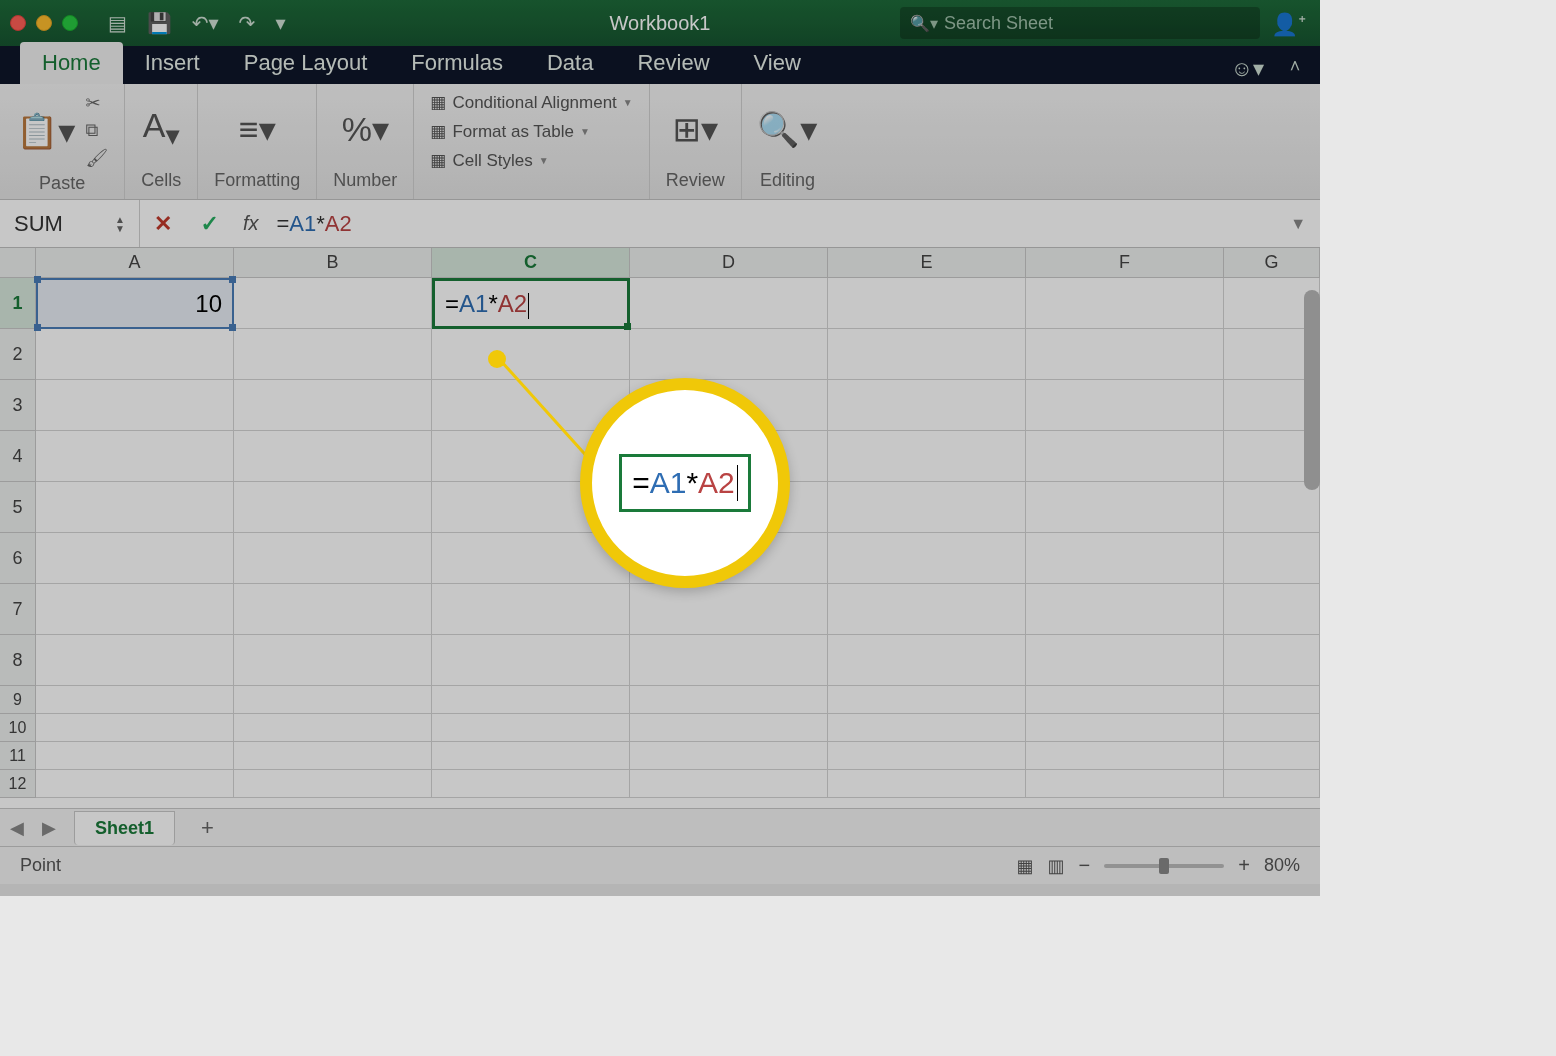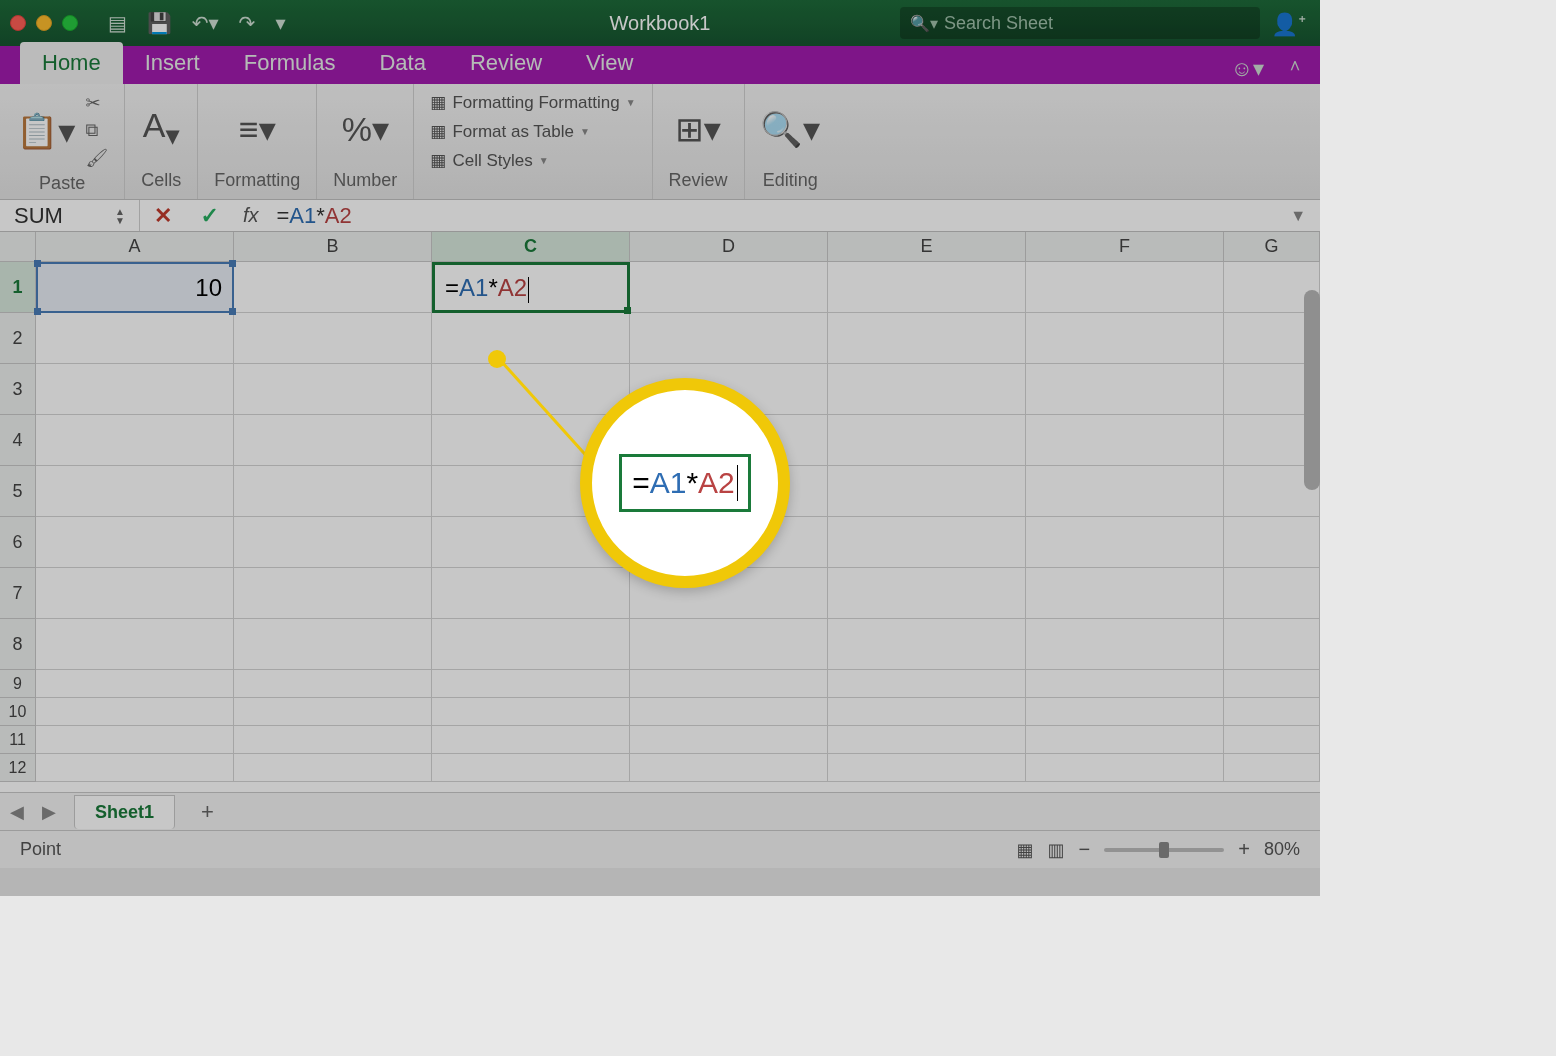--- a/index.html
+++ b/index.html
@@ -15,40 +15,40 @@
 .qat { display: flex; gap: 20px; margin-left: 30px; align-items: center; }
 .qat-icon { color: #d0e0d5; font-size: 20px; cursor: pointer; }
 .doc-title { position: absolute; left: 50%; transform: translateX(-50%); color: #fff; font-size: 20px; }
 .search-box { position: absolute; right: 60px; display: flex; align-items: center; background: rgba(0,0,0,0.25); border-radius: 4px; padding: 4px 10px; width: 360px; height: 32px; }
 .search-icon { color: #a0c0ab; font-size: 16px; margin-right: 6px; }
 .search-input { background: transparent; border: none; color: #a0c0ab; font-size: 18px; outline: none; flex: 1; }
 .search-input::placeholder { color: #a0c0ab; }
 .share-icon { position: absolute; right: 14px; color: #d0e0d5; font-size: 22px; }
 
 
-.ribbon-tabs { height: 38px; background: #a21caf; display: flex; align-items: flex-end; padding-left: 20px; position: relative; }
+.ribbon-tabs { height: 38px; background: #0f172a; display: flex; align-items: flex-end; padding-left: 20px; position: relative; }
 .ribbon-tab { padding: 8px 22px; color: #e8f0ea; font-size: 22px; cursor: pointer; }
 .ribbon-tab.active { background: #f0f0f0; color: #1a7a3a; border-radius: 4px 4px 0 0; }
 .ribbon-right { position: absolute; right: 14px; display: flex; gap: 20px; align-items: center; color: #d0e0d5; font-size: 22px; }
 
 
 .ribbon { height: 116px; background: linear-gradient(to bottom, #f4f4f4, #e4e4e4); display: flex; border-bottom: 1px solid #c0c0c0; }
 .ribbon-group { padding: 8px 16px; display: flex; flex-direction: column; align-items: center; justify-content: space-between; border-right: 1px solid #d0d0d0; }
 .ribbon-group-content { display: flex; align-items: center; gap: 10px; flex: 1; }
 .ribbon-group-label { font-size: 18px; color: #666; margin-top: 4px; }
 .big-btn { display: flex; flex-direction: column; align-items: center; gap: 4px; }
 .big-btn-icon { font-size: 34px; color: #555; }
 .small-col { display: flex; flex-direction: column; gap: 6px; }
 .small-icon { font-size: 18px; color: #666; }
 .styles-list { display: flex; flex-direction: column; gap: 8px; font-size: 17px; color: #555; }
 .styles-item { display: flex; align-items: center; gap: 6px; }
 .dd { font-size: 10px; color: #888; }
 
 
-.formula-bar { height: 32px; background: #fff; display: flex; align-items: center; border-bottom: 1px solid #c0c0c0; }
+.formula-bar { height: 48px; background: #fff; display: flex; align-items: center; border-bottom: 1px solid #c0c0c0; }
 .name-box { width: 140px; padding: 0 14px; font-size: 22px; color: #333; border-right: 1px solid #d0d0d0; display: flex; align-items: center; justify-content: space-between; height: 100%; }
 .name-box-arrows { display: flex; flex-direction: column; font-size: 10px; color: #666; line-height: 9px; }
 .fb-btn { padding: 0 14px; font-size: 22px; }
 .fb-cancel { color: #c0392b; font-weight: bold; }
 .fb-confirm { color: #27ae60; font-weight: bold; }
 .fx-label { font-style: italic; font-size: 20px; color: #555; padding: 0 10px; }
 .formula-input { flex: 1; font-size: 22px; padding: 0 8px; display: flex; align-items: center; }
 .formula-input .eq { color: #333; }
 .formula-input .ref1 { color: #2e6db3; }
 .formula-input .op { color: #333; }
@@ -128,20 +128,21 @@
   <div class="search-box">
     <span class="search-icon">🔍▾</span>
     <input class="search-input" placeholder="Search Sheet" style="">
   </div>
   <span class="share-icon">👤⁺</span>
 </div>
 
 <div class="ribbon-tabs">
   <div class="ribbon-tab active">Home</div>
   <div class="ribbon-tab">Insert</div>
+  <div class="ribbon-tab">Page Layout</div>
   <div class="ribbon-tab">Formulas</div>
   <div class="ribbon-tab">Data</div>
   <div class="ribbon-tab">Review</div>
   <div class="ribbon-tab">View</div>
   <div class="ribbon-right">
     <span>☺▾</span>
     <span>＾</span>
   </div>
 </div>
 
@@ -184,21 +185,21 @@
         <span class="big-btn-icon">%▾</span>
       </div>
     </div>
     <div class="ribbon-group-label">Number</div>
   </div>
 
   <div class="ribbon-group" style="align-items:flex-start;">
     <div class="styles-list">
       <div class="styles-item">
         <span>▦</span>
-        <span>Formatting Formatting</span>
+        <span>Conditional Alignment</span>
         <span class="dd">▼</span>
       </div>
       <div class="styles-item">
         <span>▦</span>
         <span>Format as Table</span>
         <span class="dd">▼</span>
       </div>
       <div class="styles-item">
         <span>▦</span>
         <span>Cell Styles</span>

